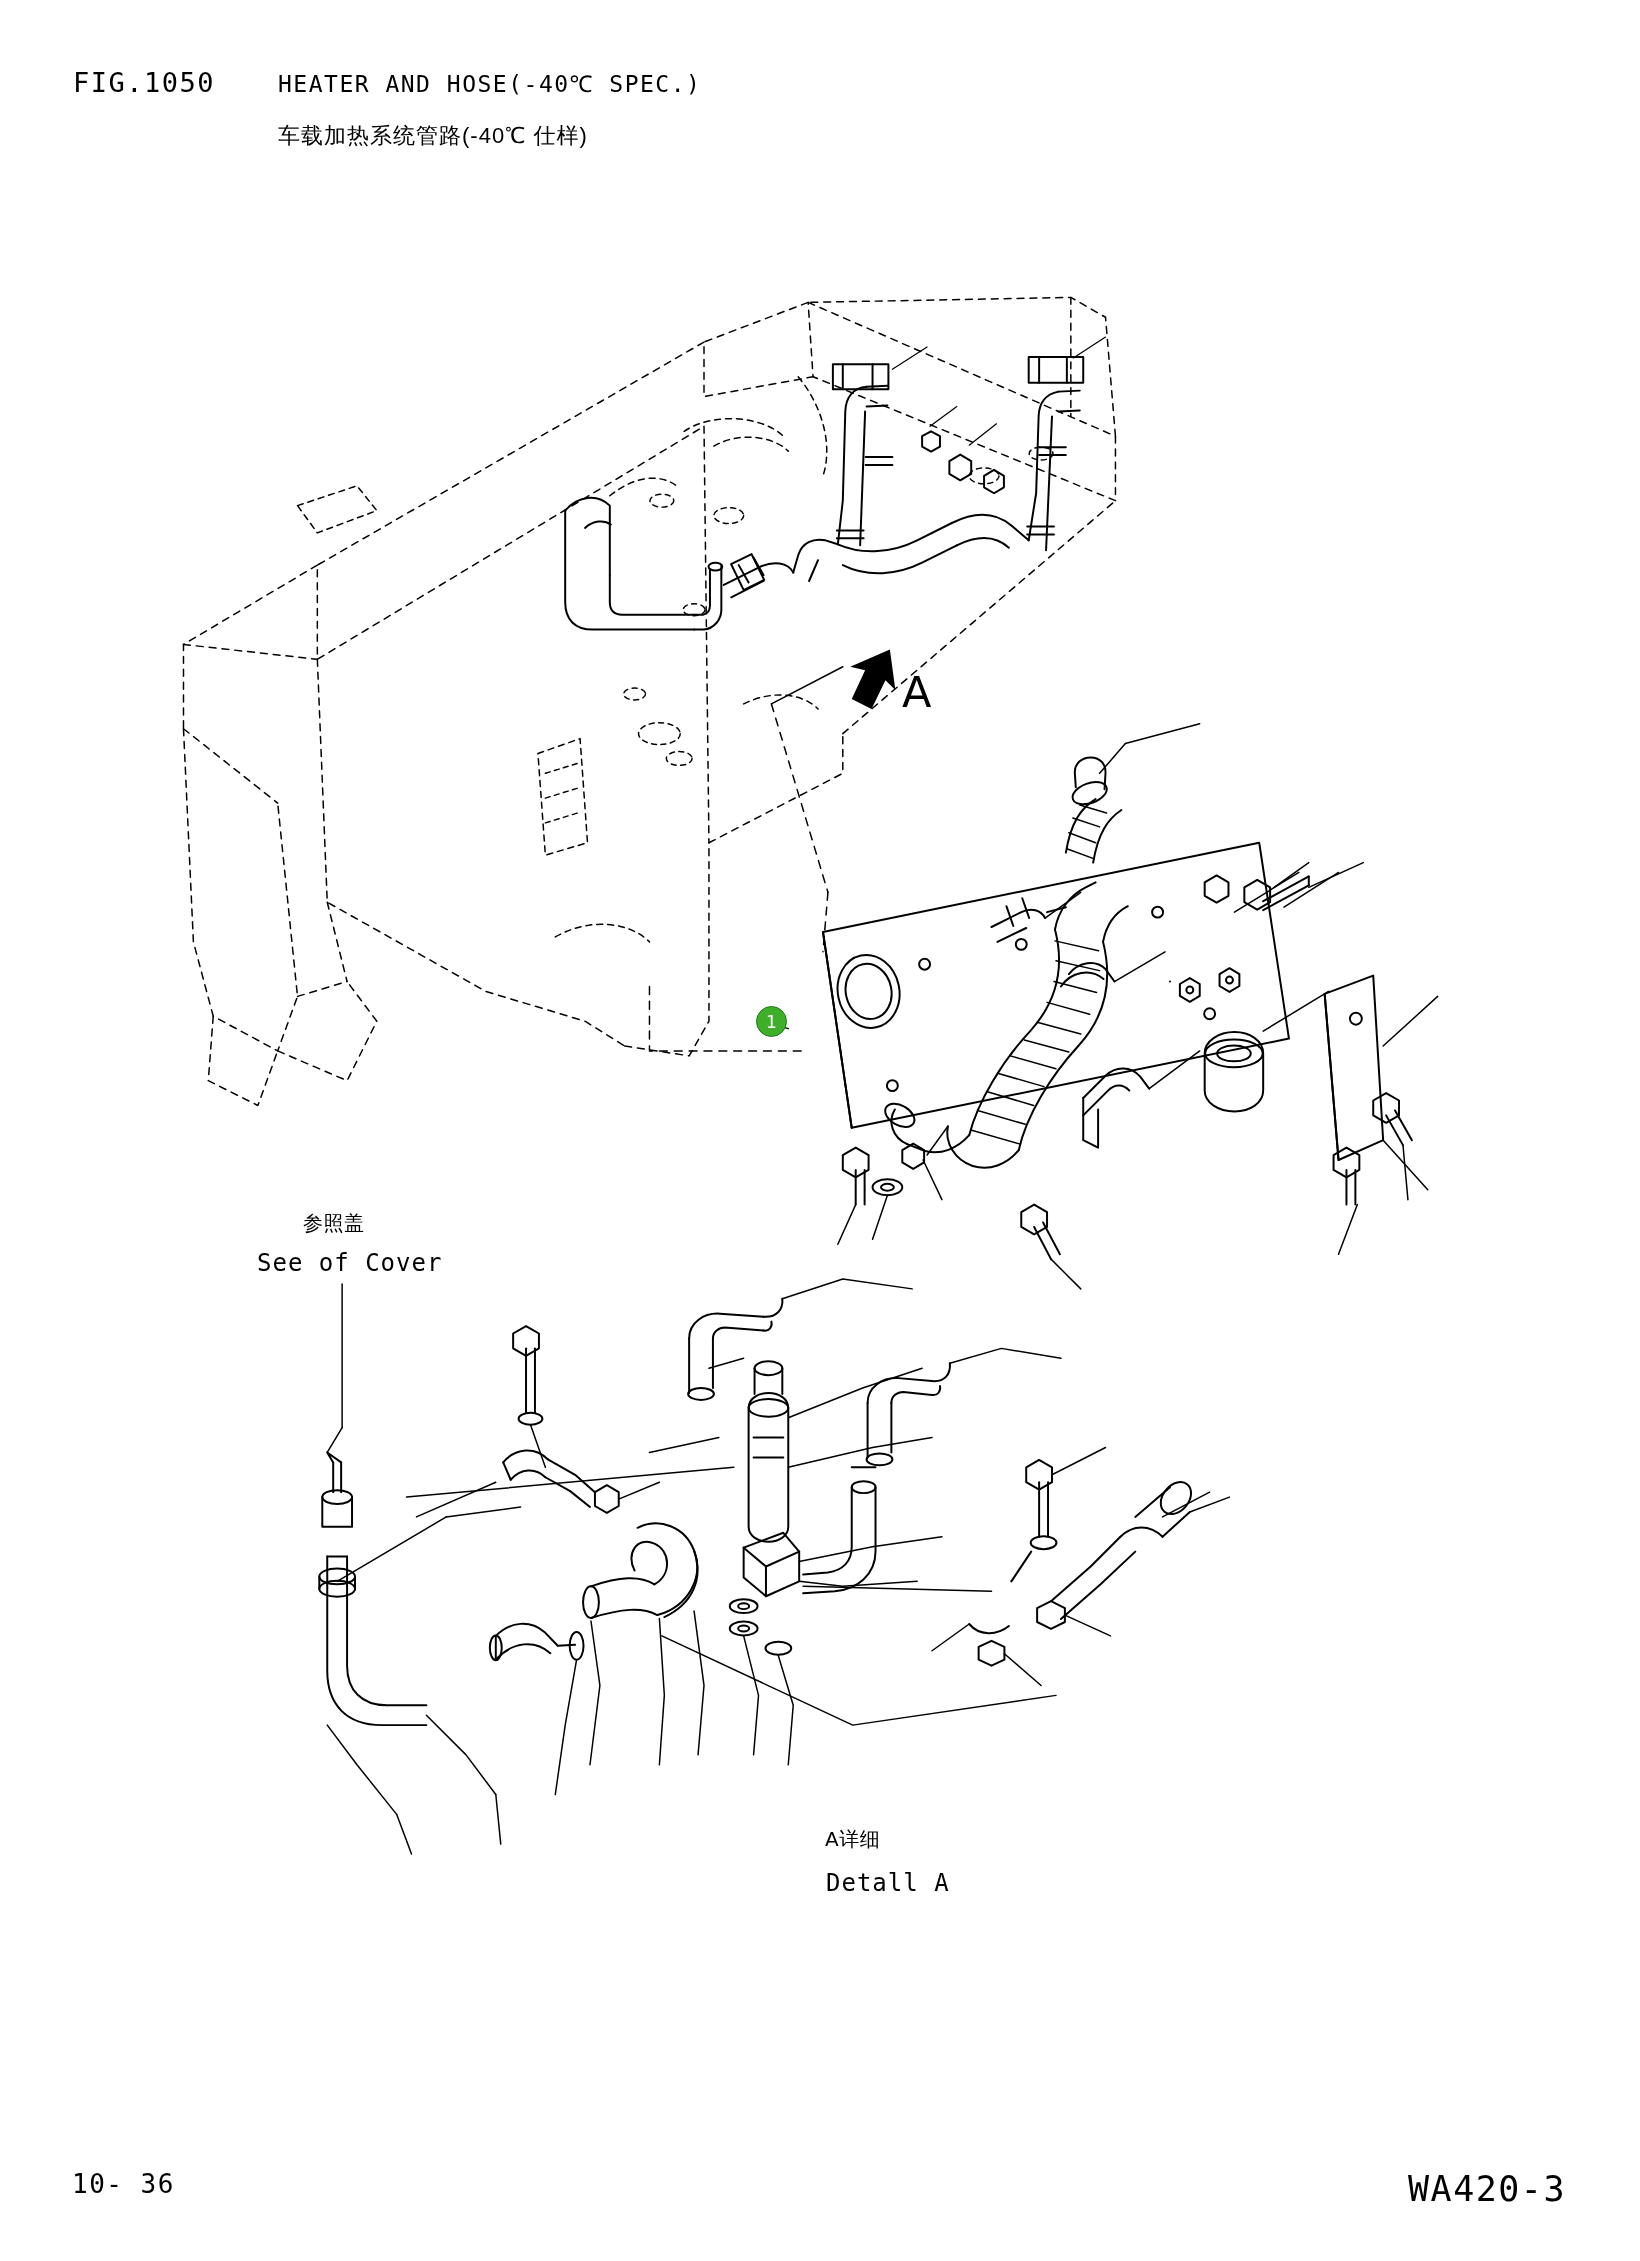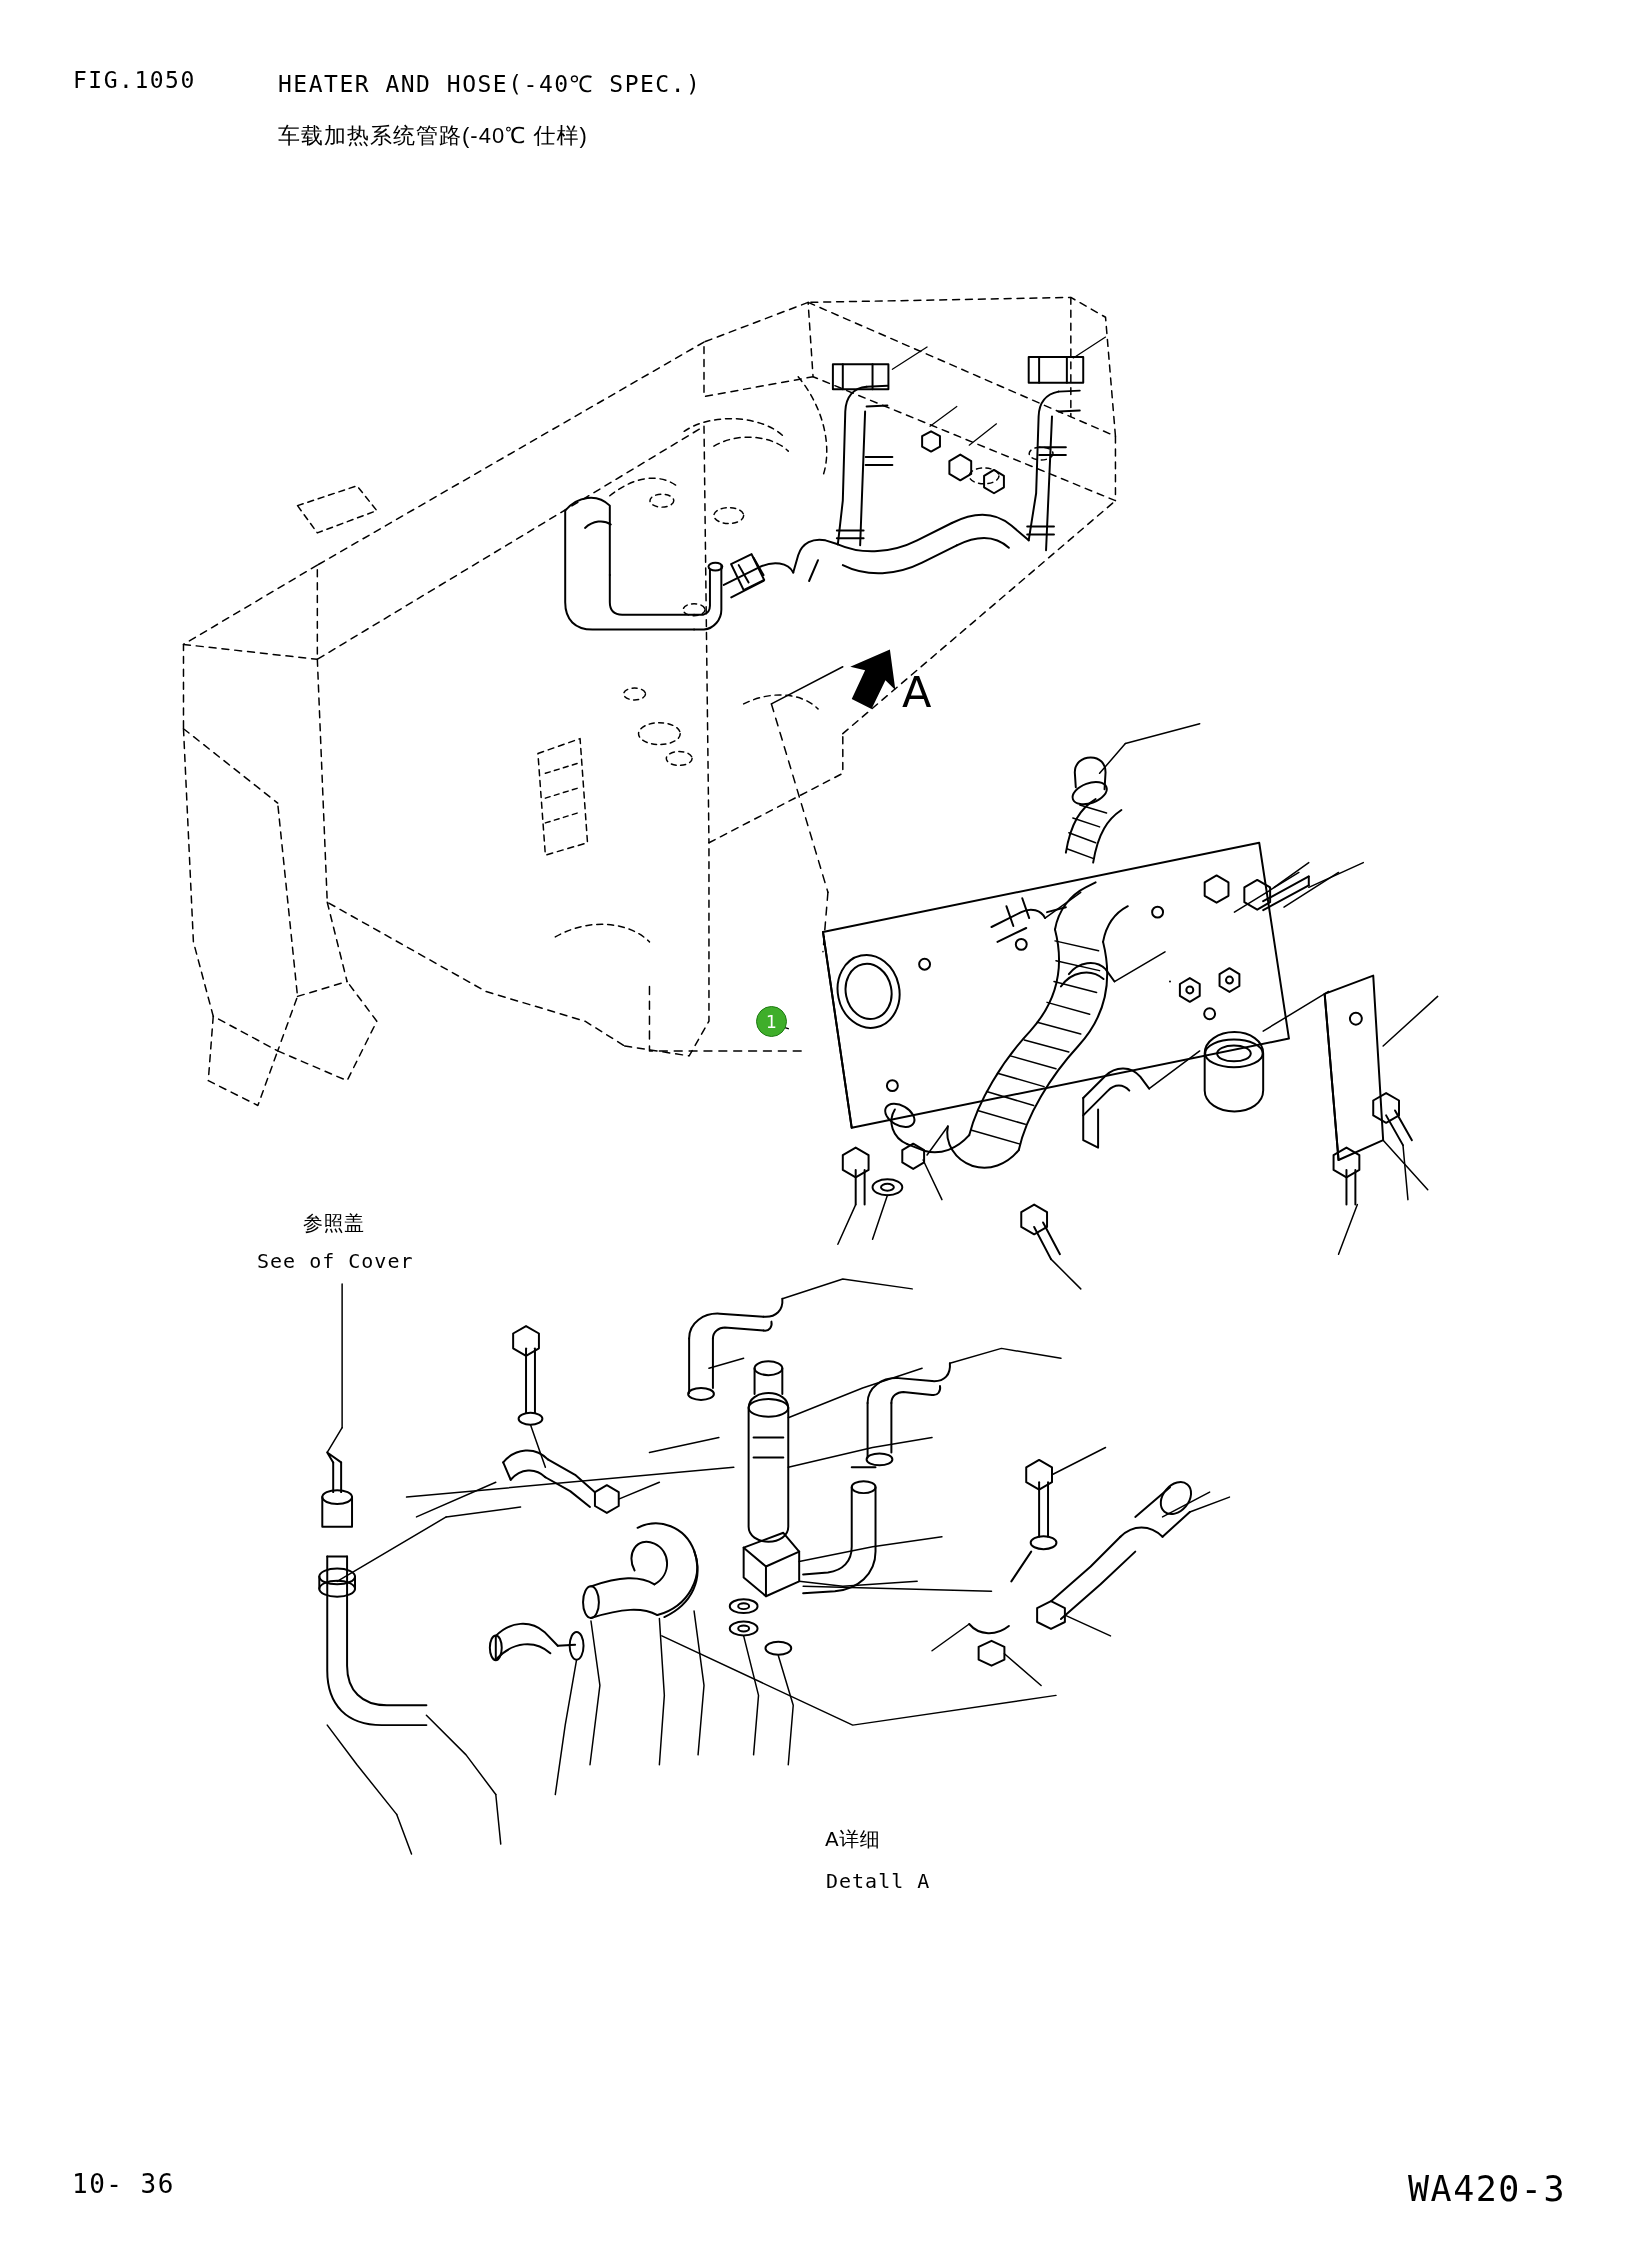--- a/index.html
+++ b/index.html
@@ -17,21 +17,21 @@
     height: 2261px;
     background: #ffffff;
     overflow: hidden;
   }
 
   
   .fig-no {
     position: absolute;
     left: 73px;
     top: 67px;
-    font-size: 23px;
+    font-size: 27px;
     letter-spacing: 1.5px;
     white-space: nowrap;
   }
   .title-en {
     position: absolute;
     left: 278px;
     top: 67px;
     font-size: 23px;
     letter-spacing: 1.5px;
     white-space: nowrap;
@@ -86,21 +86,21 @@
     font-size: 43px;
     font-family: "DejaVu Sans", sans-serif;
     letter-spacing: 1px;
   }
   .cap-cn {
     font-size: 20px;
     font-family: "DejaVu Sans", sans-serif;
     letter-spacing: 0.5px;
   }
   .cap-en {
-    font-size: 20px;
+    font-size: 24px;
     letter-spacing: 1px;
   }
 
   
   .balloon {
     position: absolute;
     width: 31px;
     height: 31px;
     border-radius: 50%;
     background: #3fae2a;

